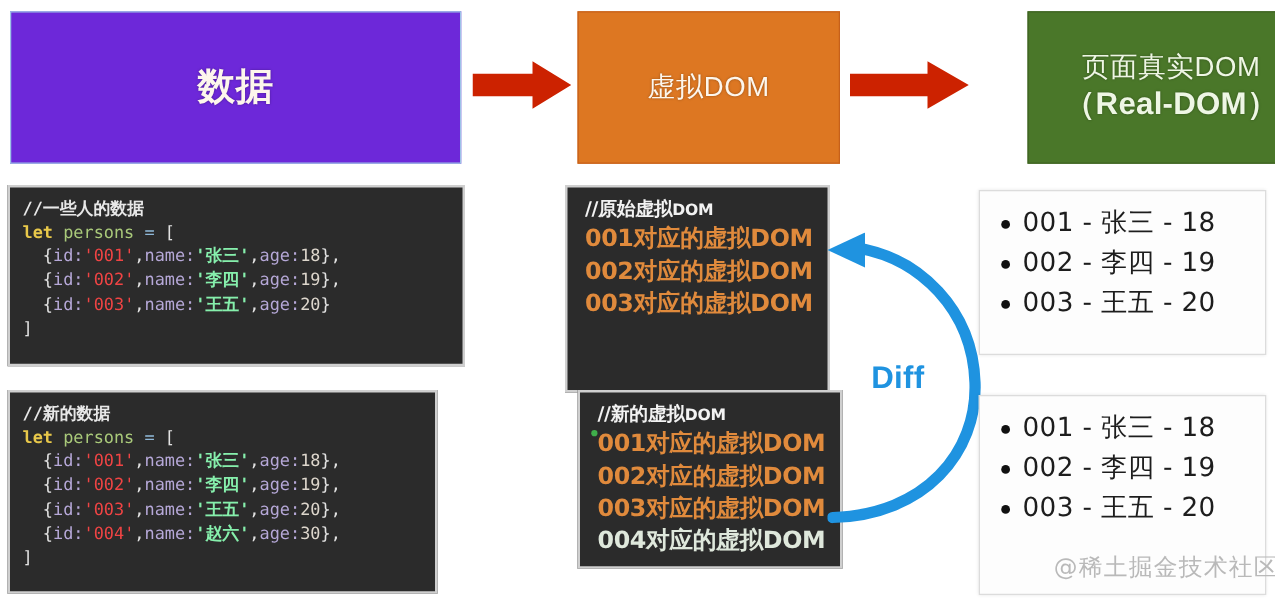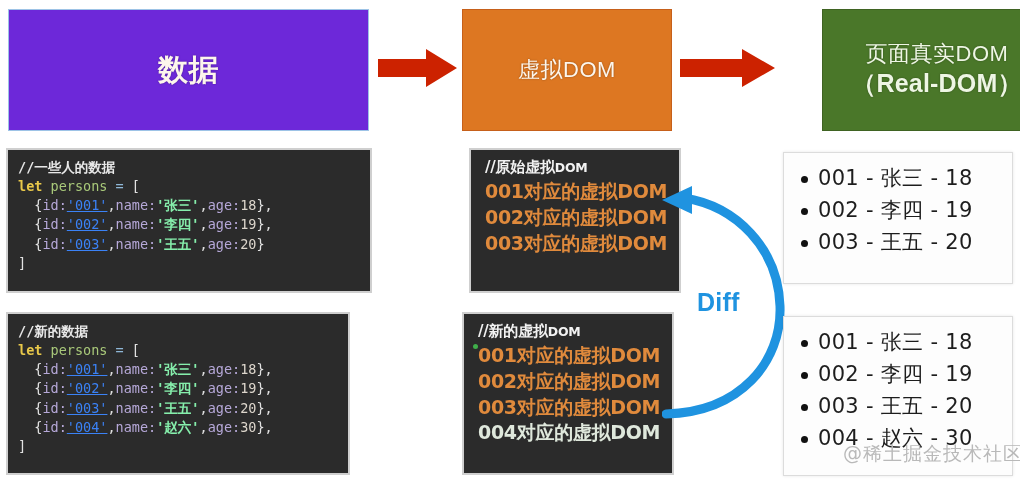--- a/index.html
+++ b/index.html
@@ -70,35 +70,35 @@
   }
   #code-old { left: 6px; top: 148px; width: 366px; height: 145px; }
   #code-new { left: 6px; top: 312px; width: 344px; height: 163px; }
 
   .tok-comment { color: #e8e8e8; font-weight: 700; }
   .tok-kw      { color: #e8c84a; font-weight: 700; }
   .tok-var     { color: #a9c97a; }
   .tok-op      { color: #8fb8d8; }
   .tok-punct   { color: #e2e2e2; }
   .tok-key     { color: #b6a8d8; }
-  .tok-str     { color: #3b82f6; text-decoration: underline; }
+  .tok-str     { color: #ef4444; }
   .tok-num     { color: #ddd6cc; }
   .tok-cn      { color: #86efac; font-weight: 700; }
 
   
   .vpanel {
     position: absolute;
     box-sizing: border-box;
     background: #2b2b2b;
     border: 2px solid #cfcfcf;
     padding: 8px 0 6px 14px;
     overflow: hidden;
   }
-  #vdom-old { left: 469px; top: 148px; width: 212px; height: 145px; }
-  #vdom-new { left: 462px; top: 312px; width: 212px; height: 163px; }
+  #vdom-old { left: 452px; top: 148px; width: 212px; height: 166px; }
+  #vdom-new { left: 462px; top: 312px; width: 212px; height: 143px; }
 
   .vpanel .vhead {
     color: #f2f2f2;
     font-weight: 700;
     font-size: 15px;
     font-family: "DejaVu Sans", sans-serif;
     letter-spacing: -.2px;
     margin-bottom: 2px;
   }
   .vpanel .vhead .sm { font-size: 12.5px; }
@@ -252,19 +252,18 @@
         <li>002 - 李四 - 19</li>
         <li>003 - 王五 - 20</li>
       </ul>
   </div>
 
   <div class="listpanel" id="list-new">
     <ul>
         <li>001 - 张三 - 18</li>
         <li>002 - 李四 - 19</li>
         <li>003 - 王五 - 20</li>
-        <li>004 - 赵六 - 30</li>
       </ul>
   </div>
 
   <div id="watermark">@稀土掘金技术社区</div>
 
 </div>
 
 </body></html>

